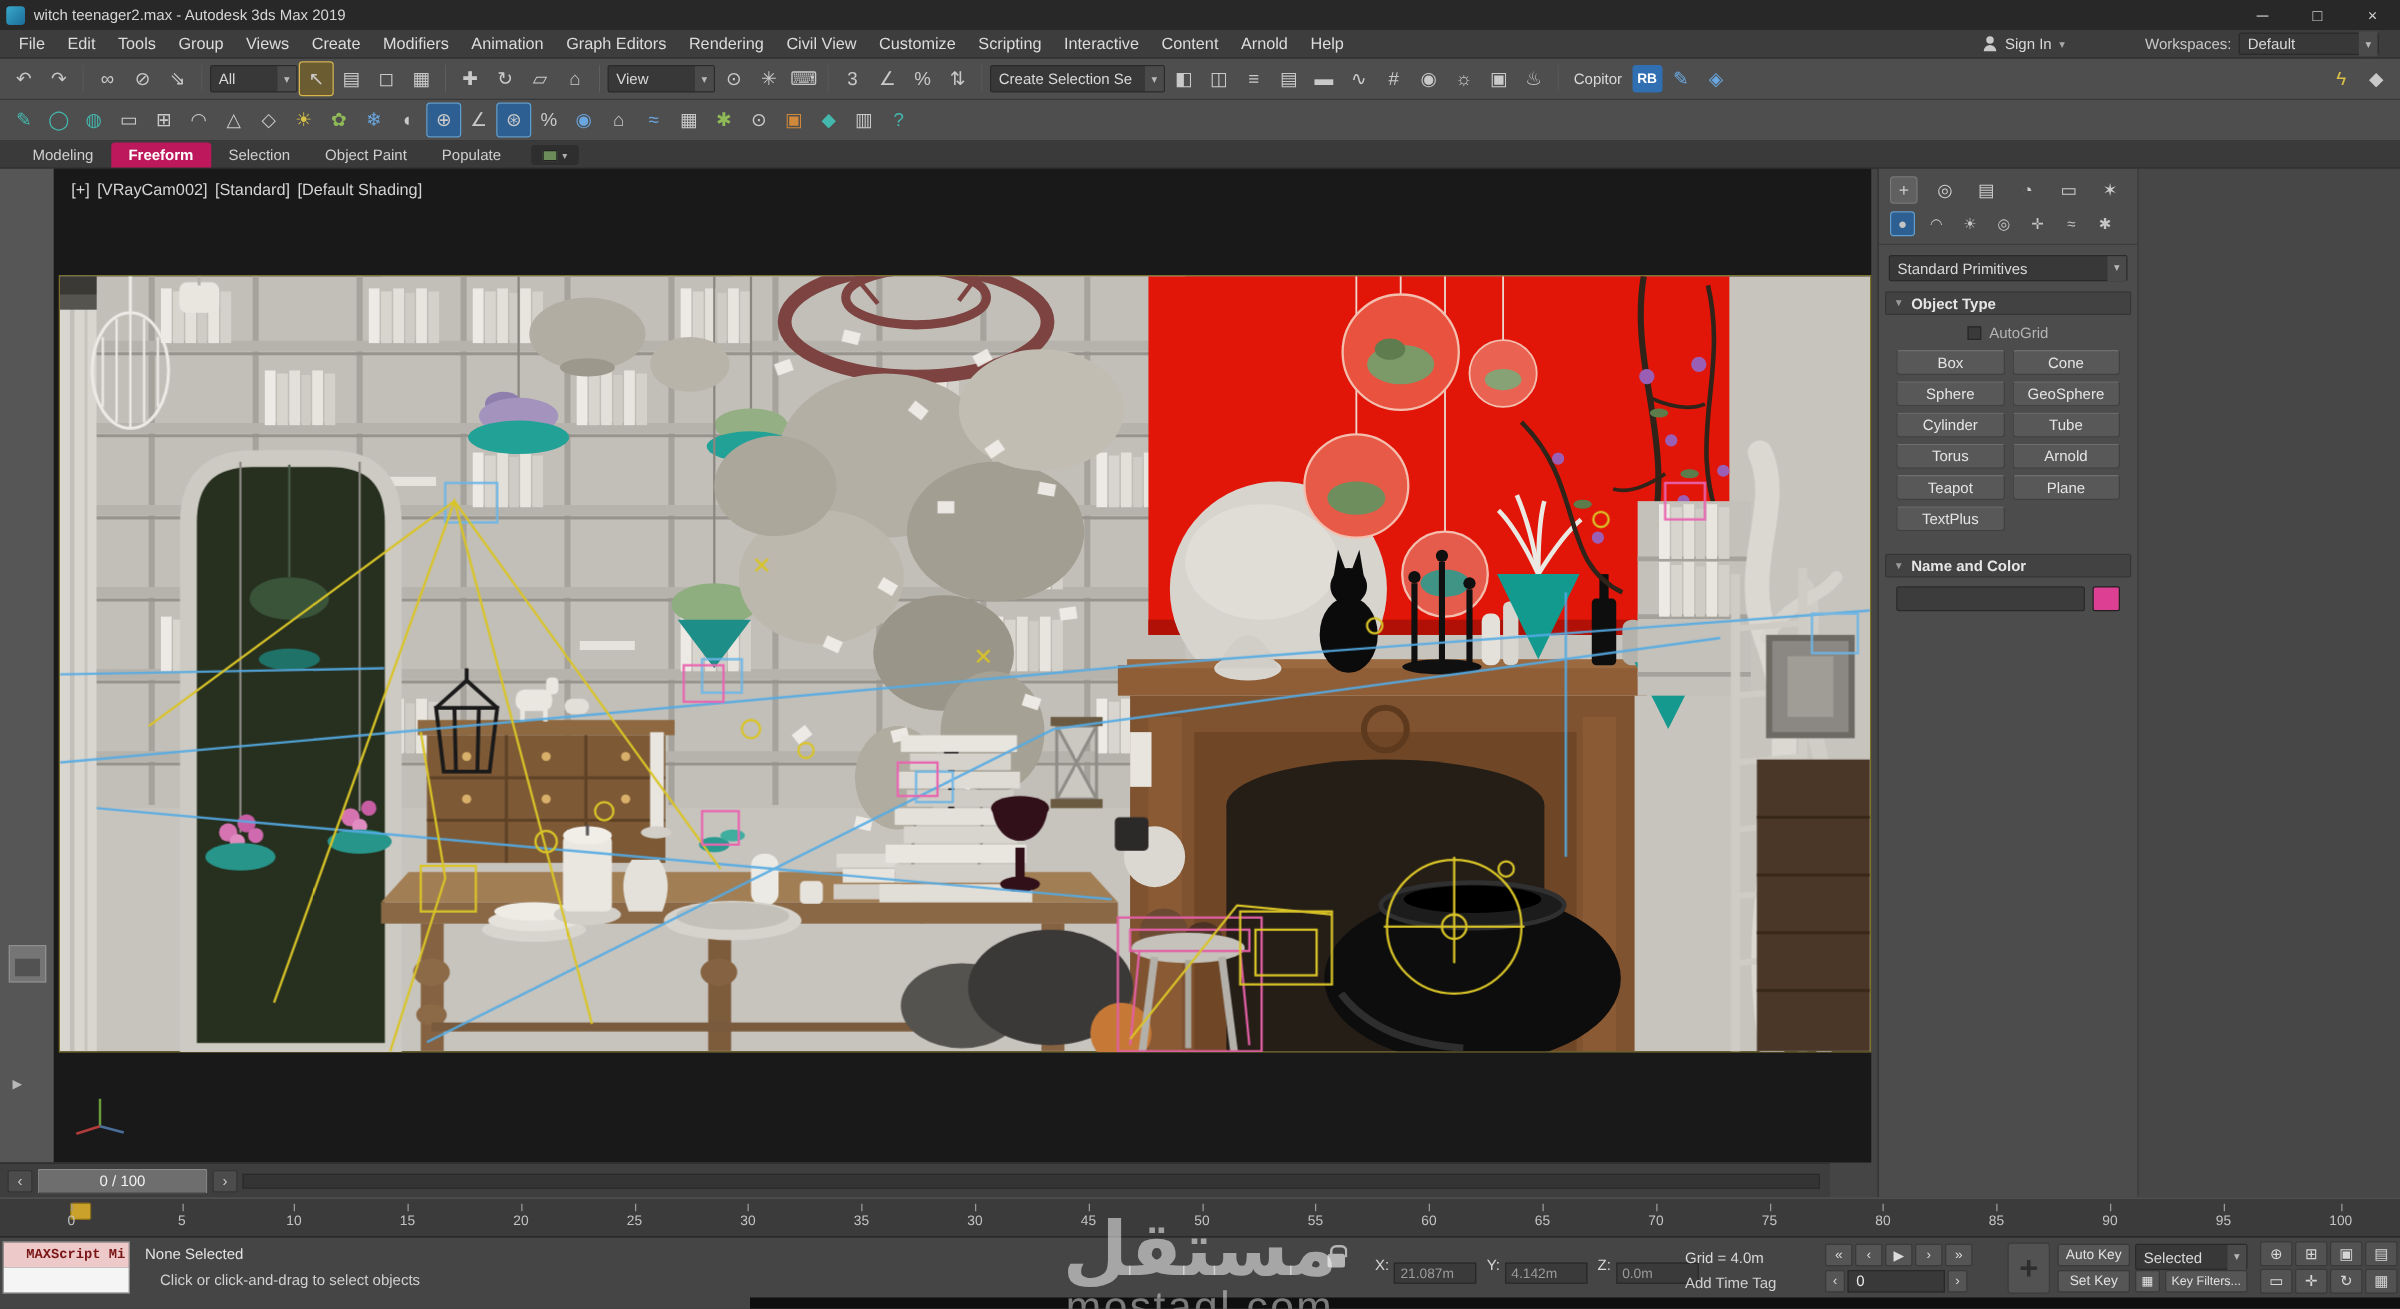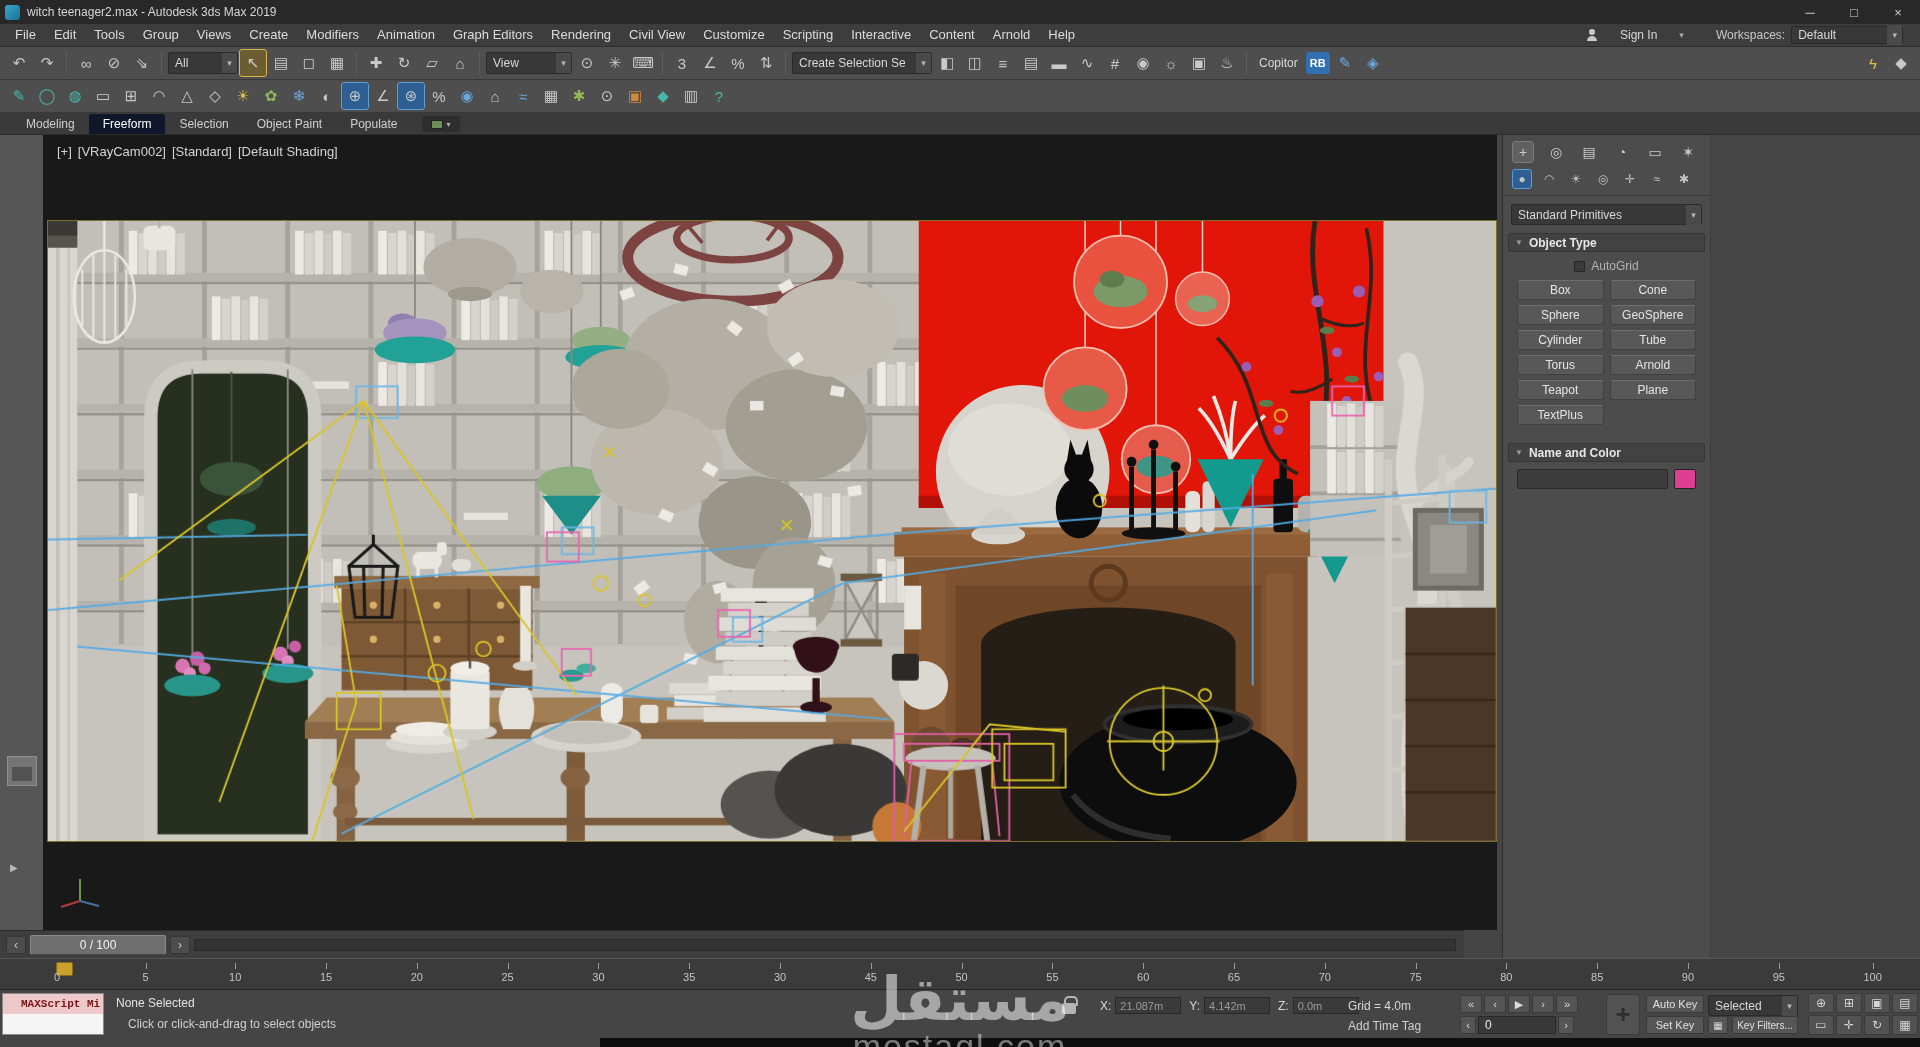--- a/index.html
+++ b/index.html
@@ -14,21 +14,21 @@
     background:linear-gradient(135deg,#3aa9cb,#1a6c99); }
   #winbtns { position:absolute; right:0; top:0; height:24px; display:flex; }
   .wbtn { width:44px; height:24px; display:flex; align-items:center; justify-content:center;
     color:#cfcfcf; font-size:13px; }
 
   
   #menubar { position:absolute; left:0; top:24px; width:1920px; height:23px; background:#3d3d3d;
     border-bottom:1px solid #2d2d2d; display:flex; align-items:center; padding-left:6px; }
   .menu-item { padding:0 9px; font-size:13px; color:#dcdcdc; line-height:22px; }
   #signin { position:absolute; left:1586px; top:0; height:22px; display:flex; align-items:center;
-    gap:22px; color:#d8d8d8; font-size:12px; }
+    gap:6px; color:#d8d8d8; font-size:12px; }
   .person { width:12px; height:13px; position:relative; }
   .person::before { content:""; position:absolute; left:3px; top:0; width:6px; height:6px;
     border-radius:50%; background:#c9c9c9; }
   .person::after { content:""; position:absolute; left:1px; top:7px; width:10px; height:5px;
     border-radius:5px 5px 0 0; background:#c9c9c9; }
   .arr { color:#a8a8a8; font-size:9px; }
   #workspaces { position:absolute; left:1716px; top:0; height:22px; display:flex;
     align-items:center; gap:6px; color:#c8c8c8; font-size:12px; }
 
   
@@ -51,21 +51,21 @@
   .dd .ddarr::after { content:"▾"; }
   .tb-label { color:#d8d8d8; font-size:12px; padding:0 6px; }
   .rb-badge { width:24px; height:22px; background:#2f6fb2; color:#fff; font-weight:bold;
     font-size:11px; border-radius:3px; display:flex; align-items:center; justify-content:center; }
   .tb-right { margin-left:auto; display:flex; gap:2px; }
 
   
   #ribbon { position:absolute; left:0; top:113px; width:1920px; height:22px; background:#3a3a3a;
     border-bottom:1px solid #2c2c2c; display:flex; align-items:flex-end; padding-left:12px; }
   .rtab { padding:3px 14px; font-size:12px; color:#cfcfcf; }
-  .rtab[data-state="active"] { background:#0f172a; color:#ffffff; border-radius:3px 3px 0 0; }
+  .rtab[data-state="active"] { background:#be185d; color:#ffffff; border-radius:3px 3px 0 0;font-weight:bold; }
   .rtab-more { margin-left:10px; margin-bottom:2px; width:38px; height:16px; background:#2e2e2e;
     border-radius:3px; display:flex; align-items:center; justify-content:center; gap:4px; }
   .rtab-more .thumb { width:12px; height:9px; background:#6c8c5a; border:1px solid #222; }
   .rtab-more .marr { color:#b0b0b0; font-size:8px; }
 
   
   #leftstrip { position:absolute; left:0; top:135px; width:43px; height:795px; background:#565656; }
   #strip-arrow { position:absolute; left:10px; top:727px; color:#b8b8b8; font-size:10px; }
   #floaterbox { position:absolute; left:7px; top:756px; width:30px; height:30px; background:#757575;
     border:1px solid #8f8f8f; }
@@ -142,21 +142,21 @@
   #mxs .mbot { height:20px; background:#f5f5f5; }
   #sel-status { position:absolute; left:116px; top:6px; font-size:12px; color:#e2e2e2; }
   #prompt { position:absolute; left:128px; top:27px; font-size:12px; color:#cfcfcf; }
   .lock { position:absolute; left:1062px; top:13px; width:14px; height:11px; background:#b5b5b5;
     border-radius:2px; }
   .lock::before { content:""; position:absolute; left:2px; top:-7px; width:10px; height:8px;
     border:2px solid #b5b5b5; border-bottom:none; border-radius:5px 5px 0 0; }
   #coords { position:absolute; left:1096px; top:7px; display:flex; align-items:center; gap:4px; }
   #coords .clabel { font-size:12px; color:#d8d8d8; margin-left:4px; }
   .cfield { width:66px; height:17px; background:#3a3a3a; border:1px solid #282828; color:#9b9b9b;
-    font-size:11px; line-height:16px; padding:0 4px; overflow:hidden; }
+    font-size:11px; line-height:16px; padding:0 4px; overflow:hidden;margin-top:13px; }
   #gridtxt { position:absolute; left:1348px; top:9px; font-size:12px; color:#d8d8d8; }
   #addtag { position:absolute; left:1348px; top:29px; font-size:12px; color:#d0d0d0; }
   #playback { position:absolute; left:1460px; top:5px; display:flex; gap:2px; }
   .pbbtn { width:22px; height:18px; background:#555555; border:1px solid #3a3a3a; border-radius:2px;
     color:#dcdcdc; font-size:11px; display:flex; align-items:center; justify-content:center; }
   #framespin { position:absolute; left:1460px; top:26px; display:flex; gap:2px; align-items:center; }
   .spbtn { width:16px; height:18px; background:#555555; border:1px solid #3a3a3a; border-radius:2px;
     color:#dcdcdc; font-size:11px; display:flex; align-items:center; justify-content:center; }
   #framefield { width:78px; height:18px; background:#393939; border:1px solid #282828; color:#ececec;
     font-size:12px; line-height:17px; padding-left:6px; }

